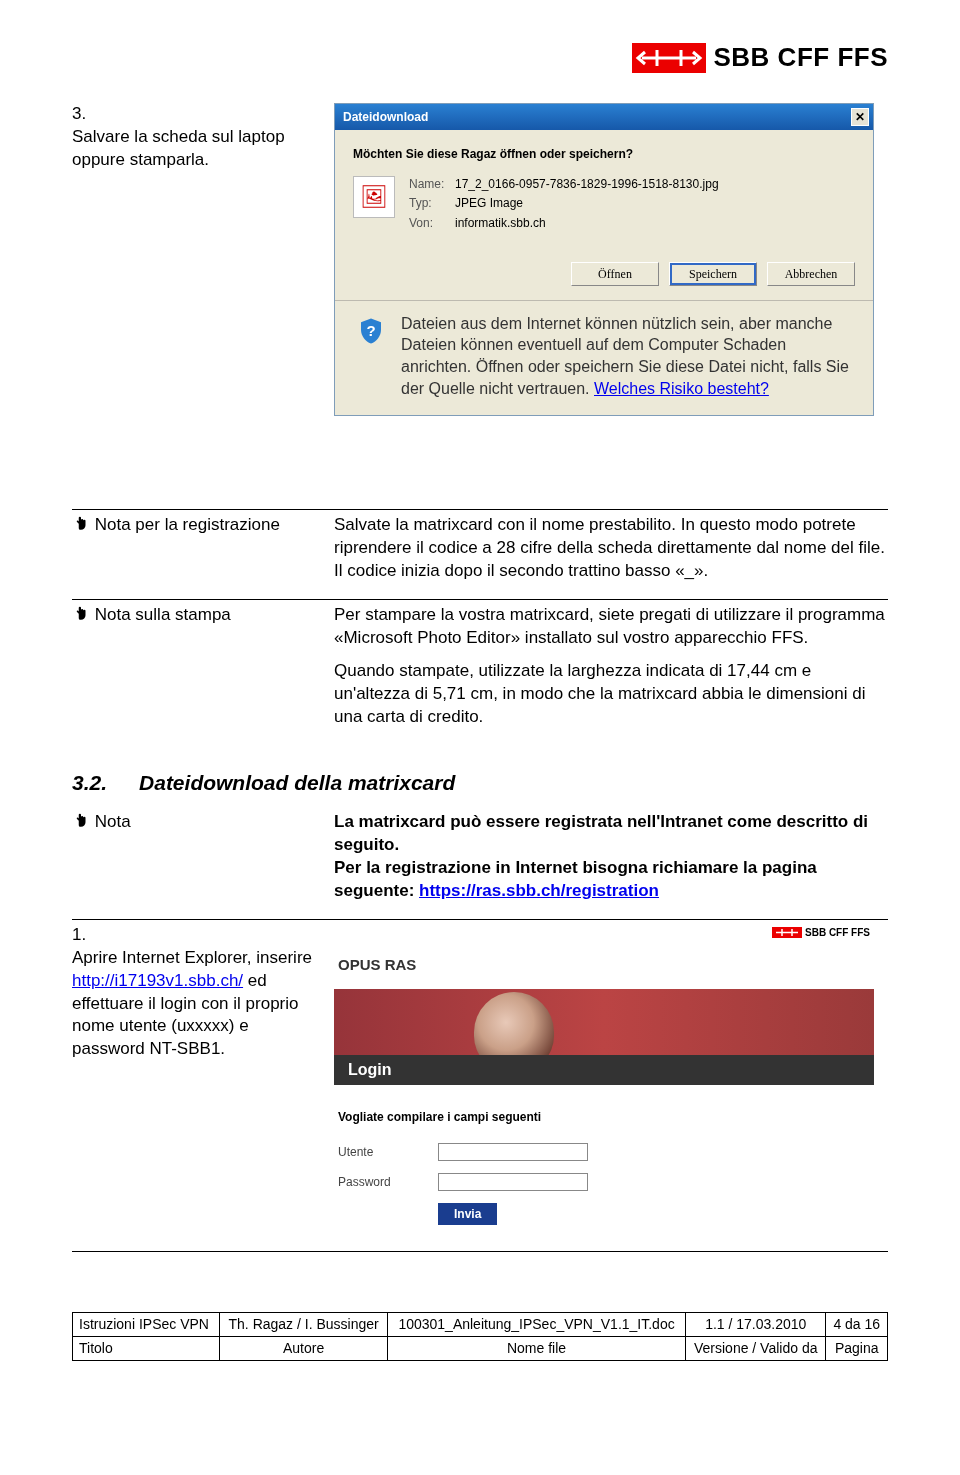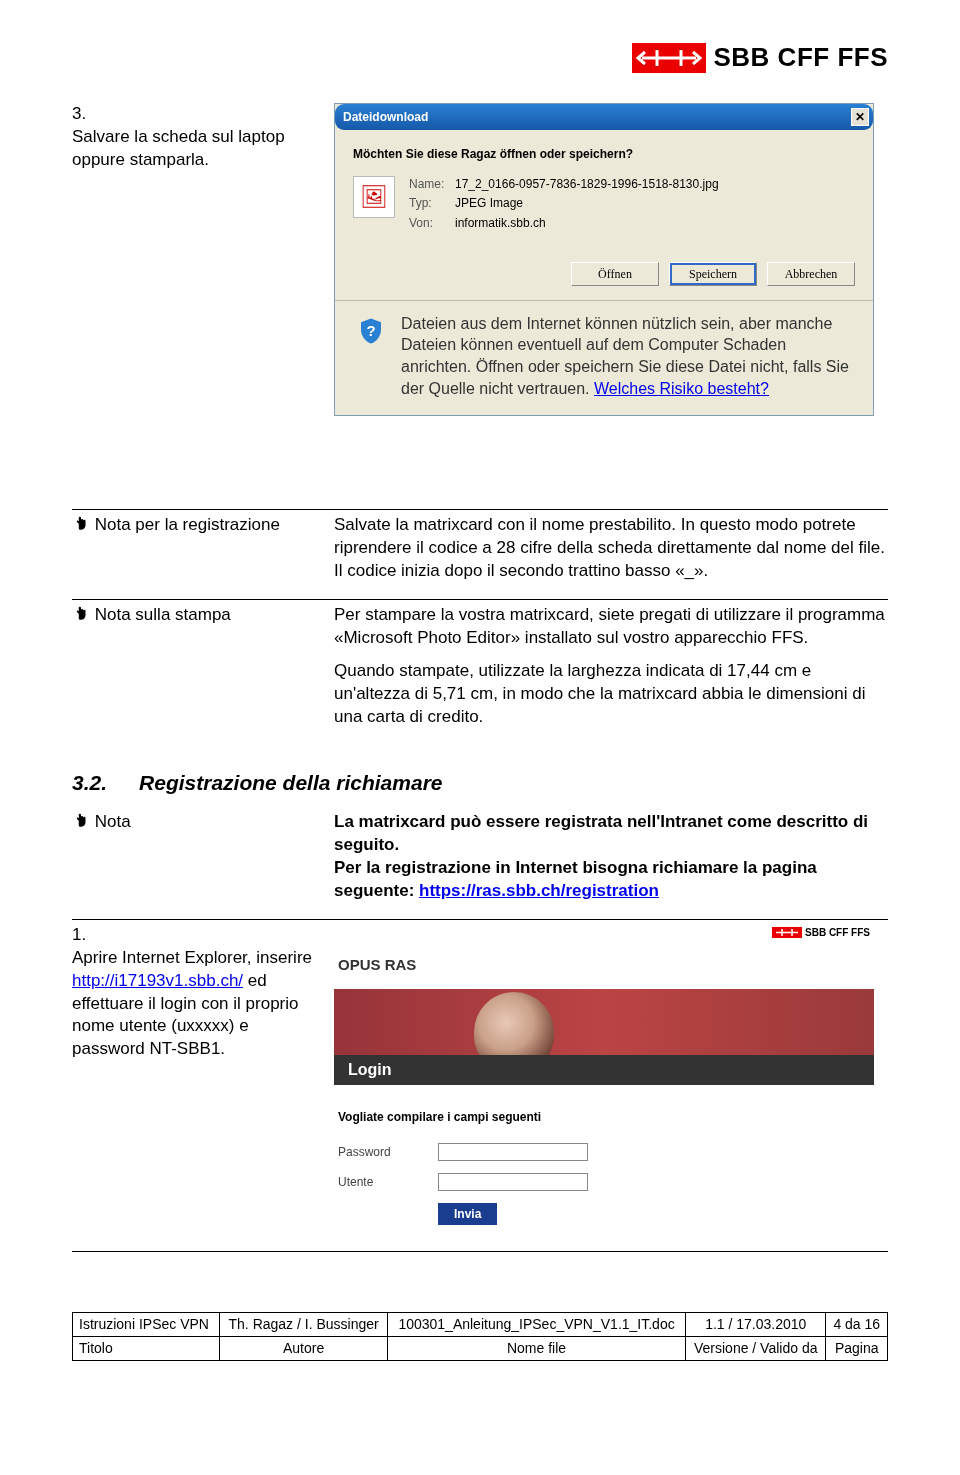--- a/index.html
+++ b/index.html
@@ -24,21 +24,21 @@
   .lcol { width: 262px; padding: 4px 12px 16px 0; flex-shrink: 0; }
   .rcol { flex: 1; padding: 4px 0 16px 0; }
   .icon-hand { display: inline-block; width: 18px; height: 18px; vertical-align: -2px; }
   .icon-hand svg { width: 18px; height: 18px; }
   .section-heading { display:flex; gap: 32px; font-weight: bold; font-size: 21px; margin: 24px 0 10px 0; font-style: italic; }
   .link { color: #0000EE; text-decoration: underline; }
   .bold { font-weight: bold; }
 
   
   .dlg { width: 540px; border: 1px solid #7f9db9; background: #ECE9D8; font-family: Tahoma, Arial, sans-serif; font-size: 12px; color: #000; }
-  .dlg-title { background: linear-gradient(to bottom, #2a80d2 0%, #1658a9 100%); color: #fff; display:flex; justify-content:space-between; align-items:center; height: 26px; padding: 0 4px 0 8px; font-weight: bold; font-size: 12px; border-radius: 9px; }
+  .dlg-title { background: linear-gradient(to bottom, #2a80d2 0%, #1658a9 100%); color: #fff; display:flex; justify-content:space-between; align-items:center; height: 26px; padding: 0 4px 0 8px; font-weight: bold; font-size: 12px; }
   .dlg-x { width: 18px; height: 18px; background: #e6e3d6; color:#000; display:flex; align-items:center; justify-content:center; border: 1px solid #fff; font-weight:bold; font-size: 12px; }
   .dlg-body { padding: 16px 18px 10px 18px; }
   .dlg-q { font-weight: bold; margin-bottom: 14px; }
   .dlg-mid { display:flex; gap: 14px; margin-bottom: 18px; }
   .dlg-icon { width: 42px; height: 42px; background:#fff; border:1px solid #bbb; display:flex; align-items:center; justify-content:center; font-size: 22px; color:#c00; }
   .dlg-info .ln { display:flex; gap: 6px; margin-bottom: 3px; }
   .dlg-info .lb { color:#555; min-width: 40px; }
   .dlg-btns { display:flex; justify-content:flex-end; gap: 10px; padding: 0 18px 14px 18px; }
   .btn { min-width: 88px; height: 24px; background: #ECE9D8; border: 1px solid #888; border-top-color:#fff; border-left-color:#fff; display:flex; align-items:center; justify-content:center; font-family: Tahoma; font-size: 12px; }
   .btn.default { box-shadow: 0 0 0 2px #3169c6 inset; }
@@ -165,21 +165,21 @@
     </div>
     <div class="rcol">
       <div>Per stampare la vostra matrixcard, siete pregati di utilizzare il programma «Microsoft Photo Editor» installato sul vostro apparecchio FFS.</div>
       <div style="height:10px"></div>
       <div>Quando stampate, utilizzate la larghezza indicata di 17,44 cm e un'altezza di 5,71 cm, in modo che la matrixcard abbia le dimensioni di una carta di credito.</div>
     </div>
   </div>
 
   <div class="section-heading">
     <span style="width:auto;">3.2.</span>
-    <span>Registrazione della richiamare</span>
+    <span>Dateidownload della matrixcard</span>
   </div>
 
   <div class="row" style="border-top:none;">
     <div class="lcol">
       <span class="icon-hand"><svg viewBox="0 0 24 24">
             <path fill="#000" d="M11 21a2 2 0 0 1-2-2v-6l-2.3-2.3A1 1 0 0 1 8.1 9L9 9.9V5a1.5 1.5 0 1 1 3 0v3a1.5 1.5 0 1 1 3 0v1a1.5 1.5 0 1 1 3 0v6a6 6 0 0 1-6 6h-1z"></path>
           </svg></span>
       <span>Nota</span>
     </div>
     <div class="rcol bold">
@@ -214,25 +214,25 @@
           </div>
         </div>
         <div class="opus-title">OPUS RAS</div>
         <div class="opus-banner">
             <div class="opus-face"></div>
           </div>
         <div class="opus-loginbar">Login</div>
         <div class="opus-form">
           <div class="opus-note">Vogliate compilare i campi seguenti</div>
           <div class="opus-field">
+            <span class="lb">Utente</span>
+            <div class="opus-input"></div>
+          </div>
+          <div class="opus-field">
             <span class="lb">Password</span>
-            <div class="opus-input"></div>
-          </div>
-          <div class="opus-field">
-            <span class="lb">Utente</span>
             <div class="opus-input"></div>
           </div>
           <div class="opus-submit">Invia</div>
         </div>
       </div>
     </div>
   </div>
   <div style="border-top:1px solid #000;"></div>
 
   <table class="foot">

